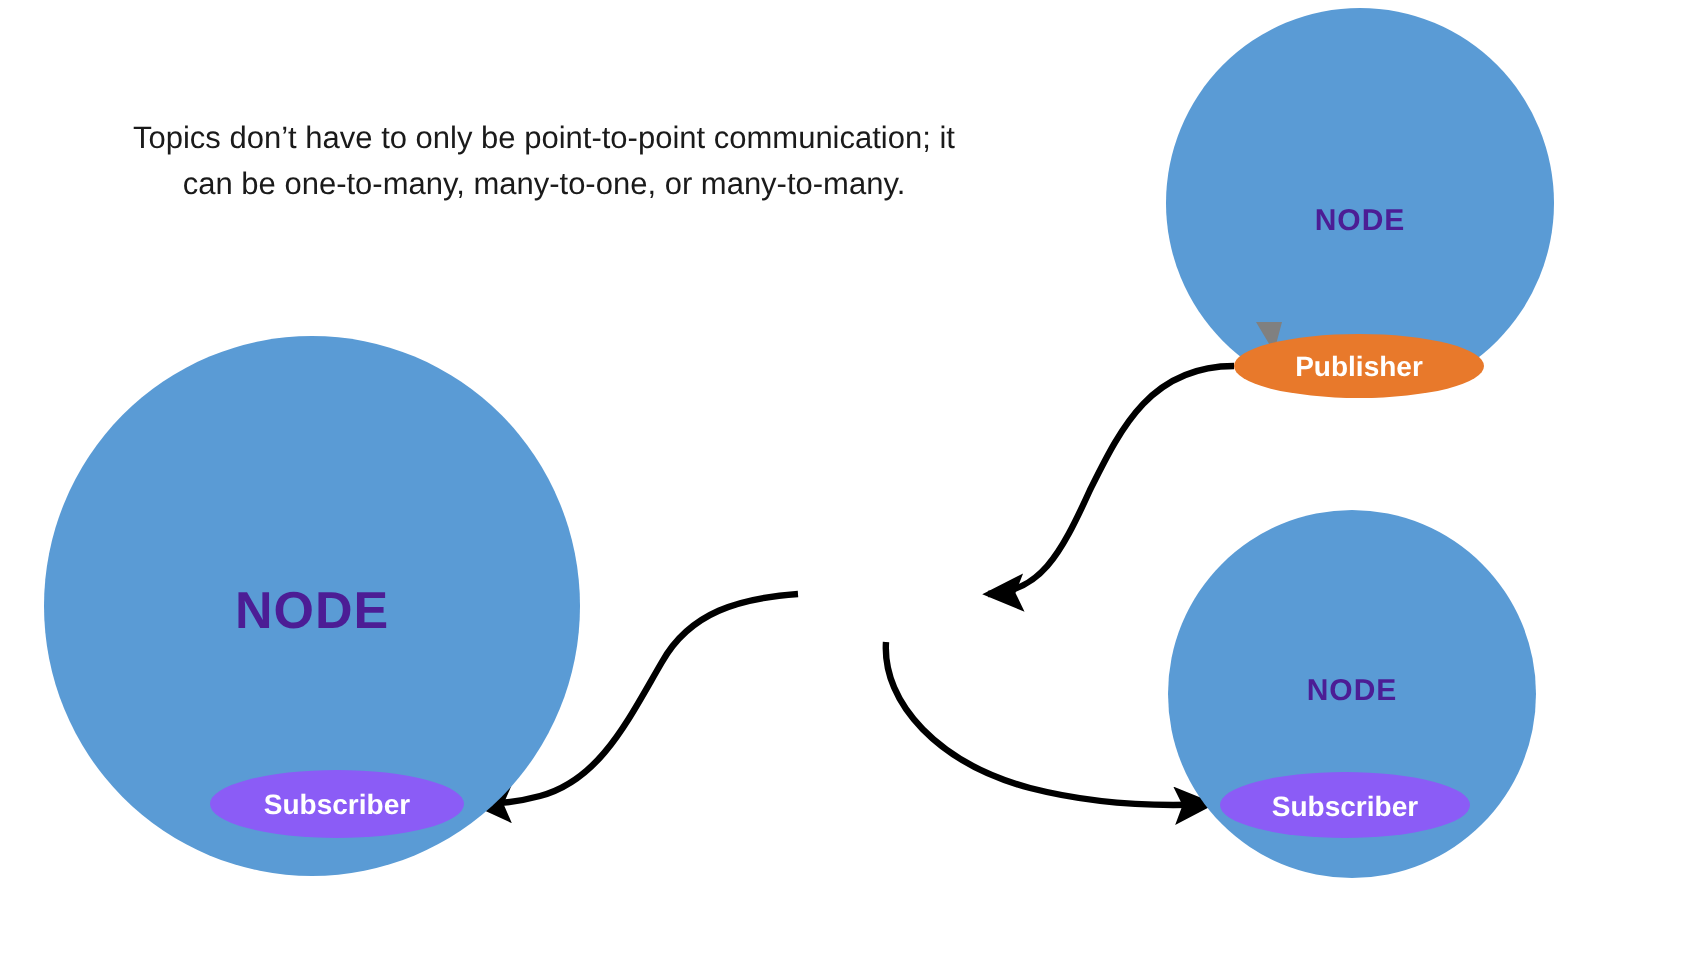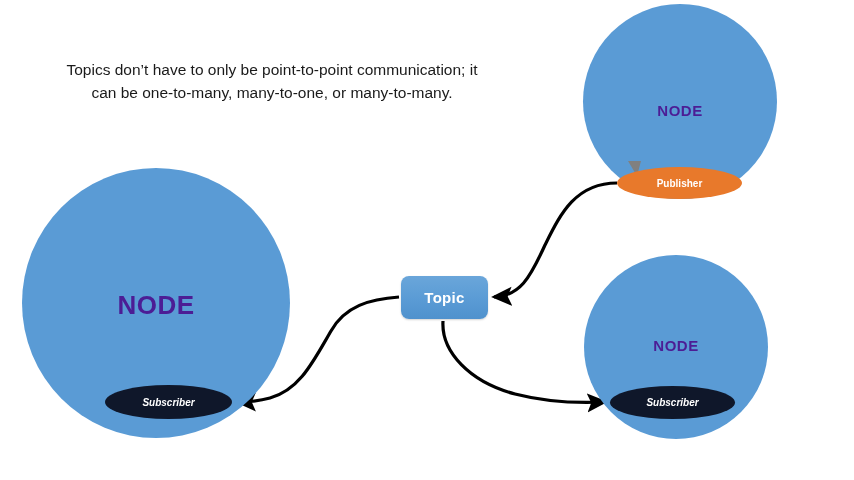--- a/index.html
+++ b/index.html
@@ -85,23 +85,23 @@
 
   
   .pill {
     position: absolute;
     border-radius: 50%;
     display: flex;
     align-items: center;
     justify-content: center;
     color: #ffffff;
     font-weight: bold;
-    font-size: 10px;
+    font-size: 14px;
   }
-  .pill-subscriber { background: #0f172a; font-style: italic; }
+  .pill-subscriber { background: #8b5cf6; }
   .pill-publisher  { background: #e8792b; }
   .pill-message    { background: #808080; }
 
   #subscriber-left {
     left: 105px;
     top: 385px;
     width: 127px;
     height: 34px;
   }
   #subscriber-right {
@@ -183,15 +183,14 @@
     <div class="node-label">NODE</div>
   </div>
   <div id="message-tail"></div>
   <div class="pill pill-publisher" id="publisher-top">Publisher</div>
 
   <div class="node" id="node-bottom-right">
     <div class="node-label">NODE</div>
   </div>
   <div class="pill pill-subscriber" id="subscriber-right">Subscriber</div>
 
-  <div id="topic-box">Topic</div>
 
 </div>
 
 </body></html>

